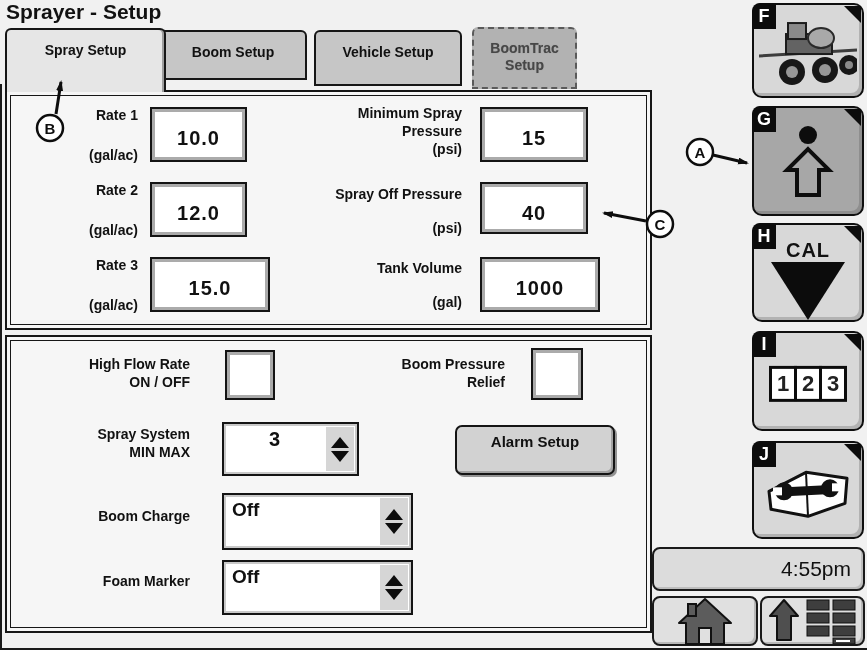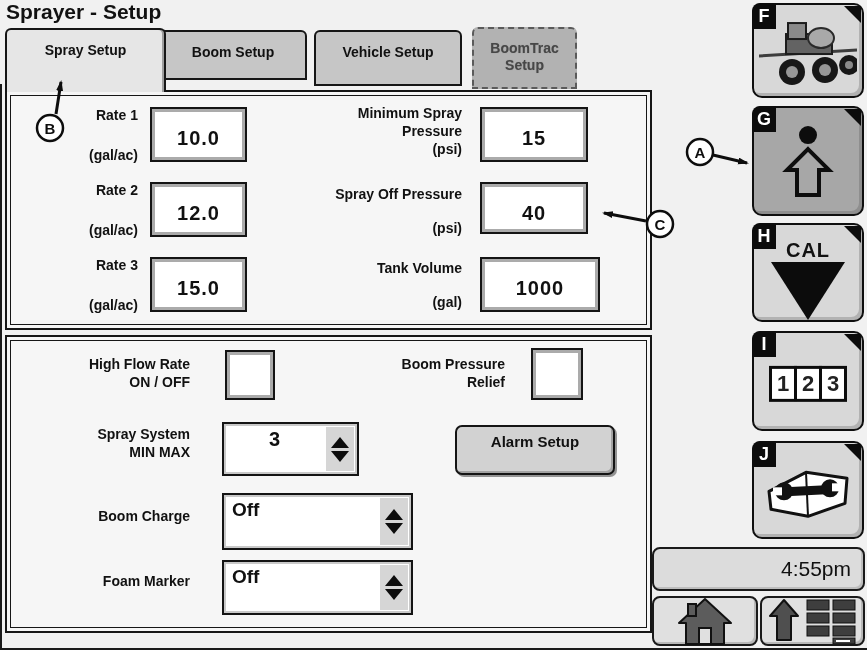--- a/index.html
+++ b/index.html
@@ -106,21 +106,21 @@
   </div>
 
   <div class="flabel" style="left:10px;top:182px;width:128px">Rate 2</div>
   <div class="flabel" style="left:10px;top:222px;width:128px">(gal/ac)</div>
   <div class="vbox" style="left:150px;top:182px;width:97px;height:55px">
     <span class="vval">12.0</span>
   </div>
 
   <div class="flabel" style="left:10px;top:257px;width:128px">Rate 3</div>
   <div class="flabel" style="left:10px;top:297px;width:128px">(gal/ac)</div>
-  <div class="vbox" style="left:150px;top:257px;width:97px;height:55px">
+  <div class="vbox" style="left:150px;top:257px;width:120px;height:55px">
     <span class="vval">15.0</span>
   </div>
 
   <div class="flabel" style="left:320px;top:105px;width:142px">Minimum Spray</div>
   <div class="flabel" style="left:320px;top:123px;width:142px">Pressure</div>
   <div class="flabel" style="left:320px;top:141px;width:142px">(psi)</div>
   <div class="vbox" style="left:480px;top:107px;width:108px;height:55px">
     <span class="vval">15</span>
   </div>
 

